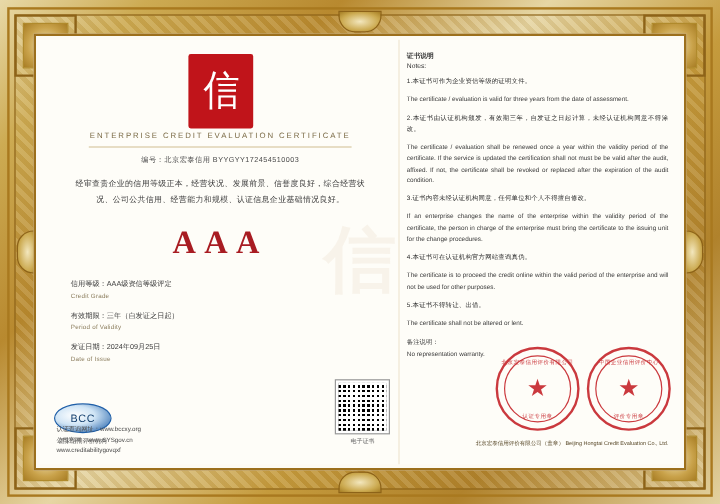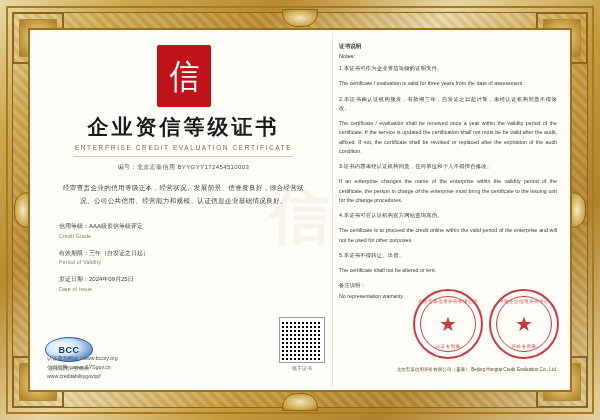--- a/index.html
+++ b/index.html
@@ -121,21 +121,21 @@
     display:flex;align-items:flex-end;justify-content:space-between;
   }
   .logo-bcc{
     display:flex;flex-direction:column;align-items:center;
   }
   .bcc-mark{
     width:46px;height:23px;border-radius:50%/50%;
     background:radial-gradient(ellipse at 35% 40%,#ffffff 0%,#cfe4f5 40%,#1f5fa8 95%);
     border:1px solid #1f5fa8;
     display:flex;align-items:center;justify-content:center;
-    color:#14406f;font-size:9px;font-weight:bold;letter-spacing:.5px;
+    color:#14406f;font-size:9px;font-weight:normal;letter-spacing:.5px;
   }
   .logo-cap{font-size:5px;color:#6b6b6b;margin-top:3px;}
   .qr{
     width:40px;height:40px;
     background:
       repeating-linear-gradient(0deg,#000 0 2px,#fff 2px 4px),
       repeating-linear-gradient(90deg,#000 0 2px,#fff 2px 4px);
     background-blend-mode:screen;
     border:2px solid #fff;outline:1px solid #999;
   }
@@ -203,28 +203,28 @@
   <div class="paper">
     <div class="watermark">信</div>
 
     <div class="cols">
 
       <div class="col-left">
         <div class="emblem">
           <span>信</span>
         </div>
 
-        <div class="title-cn">企业资信等级证书</div>
         <div class="title-en">ENTERPRISE CREDIT EVALUATION CERTIFICATE</div>
         <div class="rule"></div>
 
         <div class="certno">编号：北京宏泰信用 BYYGYY172454510003</div>
 
         <div class="desc">经审查贵企业的信用等级正本，经营状况、发展前景、信誉度良好，综合经营状况、公司公共信用、经营能力和规模、认证信息企业基础情况良好。</div>
 
+        <div class="grade">AAA</div>
 
         <div class="meta">
           <div class="m-row">
             <span class="m-cn">信用等级：AAA级资信等级评定</span>
             <span class="m-en">Credit Grade</span>
           </div>
           <div class="m-row">
             <span class="m-cn">有效期限：三年（自发证之日起）</span>
             <span class="m-en">Period of Validity</span>
           </div>

